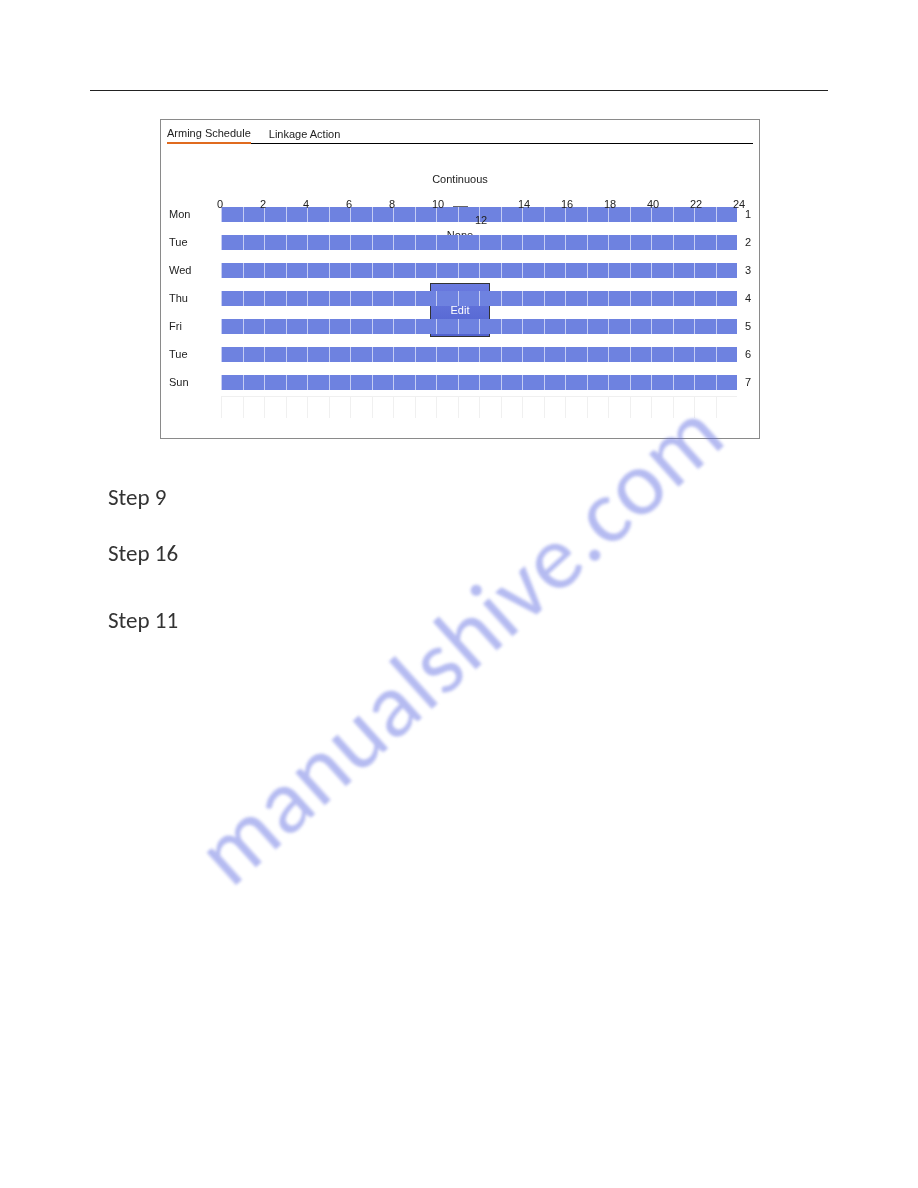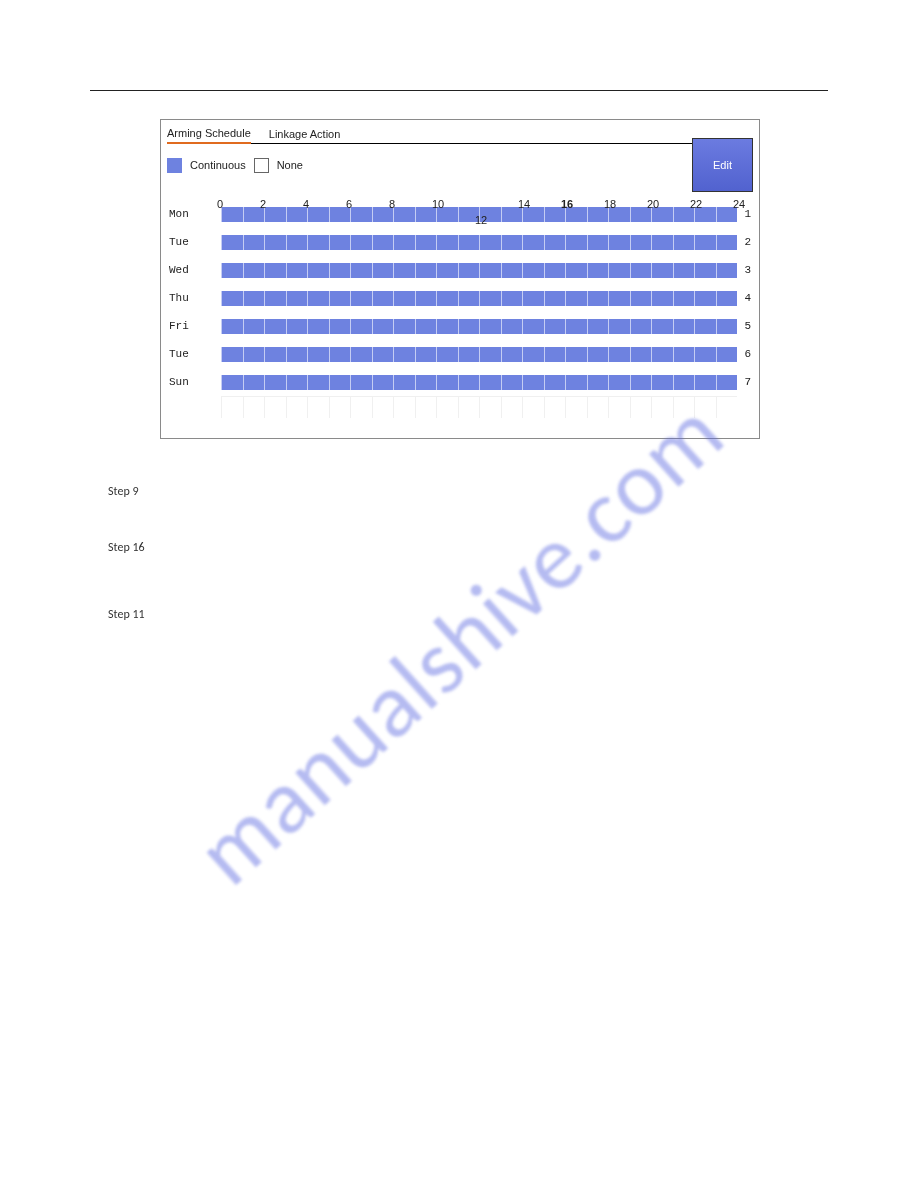--- a/index.html
+++ b/index.html
@@ -51,24 +51,25 @@
     padding-bottom: 3px;
     cursor: default;
   }
   .tab.active {
     border-bottom: 2px solid #e06b1f;
     margin-bottom: -1px;
   }
   .legend-row {
     display: flex;
     align-items: center;
-    gap: 8px;
+    gap: 21px;
     margin-top: 8px;
     font-size: 11px;
     height: 26px;
+    flex-direction: column;
   }
   .swatch {
     width: 15px;
     height: 15px;
     display: inline-block;
     box-sizing: border-box;
   }
   .swatch.cont { background: #6e82e0; }
   .swatch.none { background: #fff; border: 1px solid #666; }
   .legend-row .spacer { flex: 1; }
@@ -97,21 +98,20 @@
     text-align: left;
     transform: translateX(-4px);
     font-size: 11px;
   }
   .row {
     display: grid;
     grid-template-columns: 54px repeat(24, 1fr) 16px;
     height: 28px;
     align-items: center;
     font-size: 11px;
-    font-family: Liberation Mono, monospace;
   }
   .row .daylabel {
     color: #222;
     padding-left: 2px;
   }
   .row .cell {
     height: 15px;
     background: #6e82e0;
     border-left: 1px solid rgba(255,255,255,0.6);
     box-sizing: border-box;
@@ -145,21 +145,21 @@
   .steps {
     position: absolute;
     left: 108px;
     font-family: Calibri, Arial, sans-serif;
     color: #333;
   }
   .step9  { top: 480px; }
   .step10 { top: 536px; }
   .step11 { top: 567px; margin-top: 36px; }
   .step-label {
-    font-size: 12px;
+    font-size: 23px;
     line-height: 1.5;
   }
 
   
   .watermark {
     position: absolute;
     left: 50%;
     top: 54%;
     transform: translate(-50%, -50%) rotate(-42deg);
     font-family: Calibri, Arial, sans-serif;
@@ -197,23 +197,23 @@
       <div class="axis">
         <div></div>
         <div class="tick" style="grid-column: 2 / span 2;">0</div>
         <div class="tick" style="grid-column: 4 / span 2;">2</div>
         <div class="tick" style="grid-column: 6 / span 2;">4</div>
         <div class="tick" style="grid-column: 8 / span 2;">6</div>
         <div class="tick" style="grid-column: 10 / span 2;">8</div>
         <div class="tick" style="grid-column: 12 / span 2;">10</div>
         <div class="tick" style="grid-column: 14 / span 2; margin-top: 32px;">12</div>
         <div class="tick" style="grid-column: 16 / span 2;">14</div>
-        <div class="tick" style="grid-column: 18 / span 2; font-weight: bold;">16</div>
+        <div class="tick" style="grid-column: 18 / span 2;">16</div>
         <div class="tick" style="grid-column: 20 / span 2;">18</div>
-        <div class="tick" style="grid-column: 22 / span 2;">20</div>
+        <div class="tick" style="grid-column: 22 / span 2;">40</div>
         <div class="tick" style="grid-column: 24 / span 2;">22</div>
         <div class="tick" style="grid-column: 26 / span 1;">24</div>
       </div>
 
       <div id="rows">
           <div class="row">
             <div class="daylabel">Mon</div>
             <div class="cell"></div>
             <div class="cell"></div>
             <div class="cell"></div>

